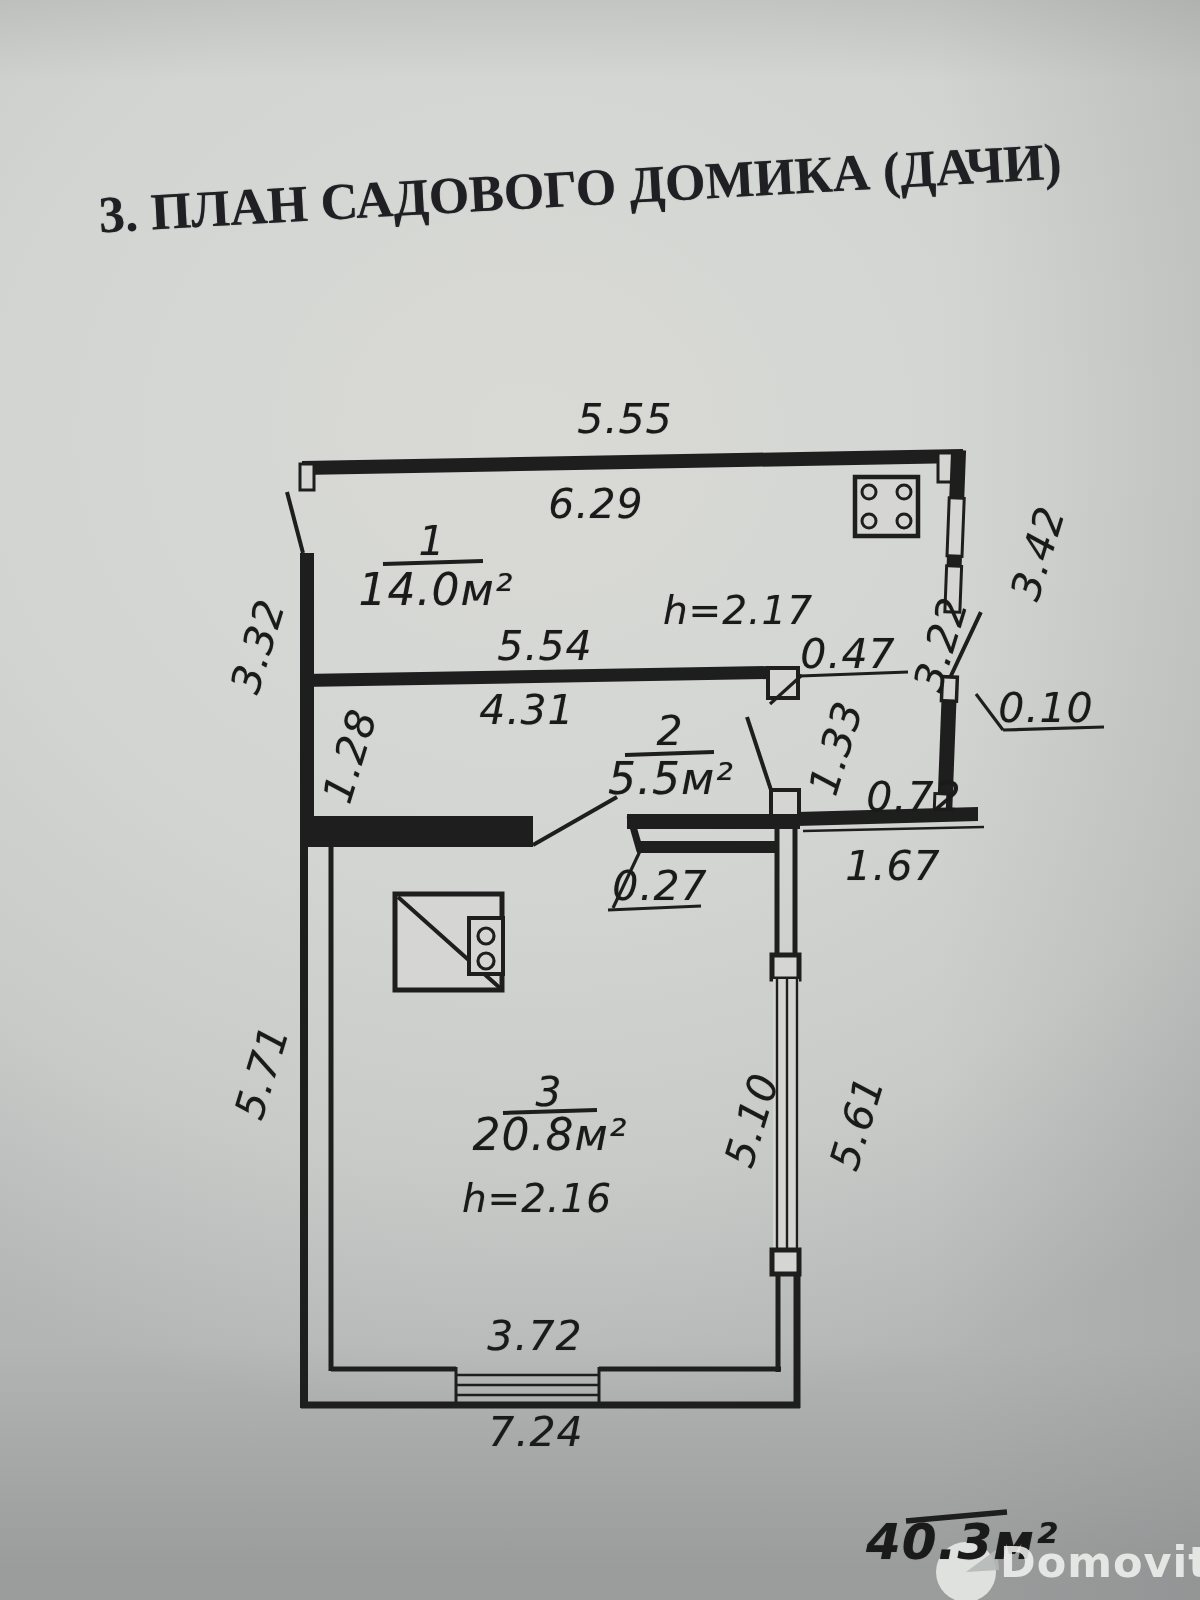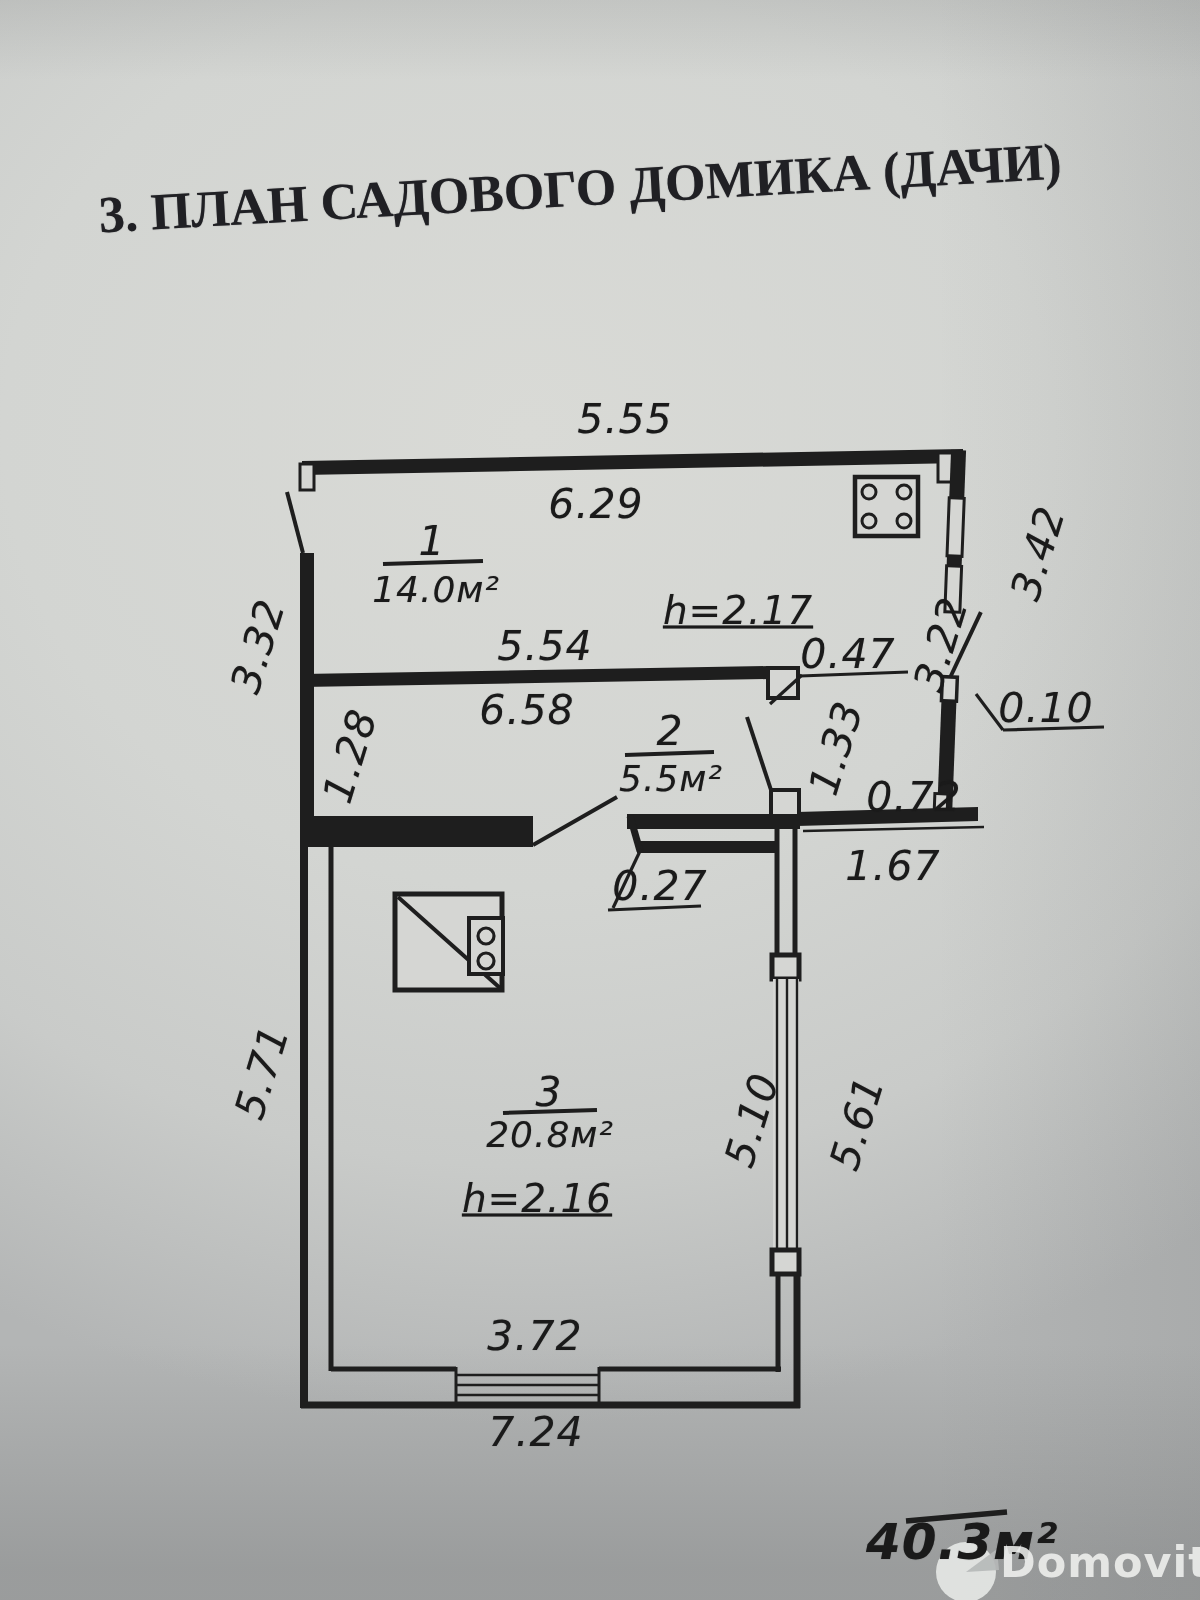--- a/index.html
+++ b/index.html
@@ -11,22 +11,22 @@
       radial-gradient(95% 62% at 44% 27%, #d9dad6 0%, #d3d5d2 46%, #c9cbc9 74%, #b3b5b5 100%);
     font-family:"DejaVu Sans",sans-serif;
   }
   svg.plan { position:absolute; left:0; top:0; filter:blur(.3px); }
   .lbl {
     position:absolute; font-family:"DejaVu Sans",sans-serif; font-style:italic;
     font-size:41px; color:#1a1a1a; transform:translate(-50%,-50%);
     white-space:nowrap; letter-spacing:1px; text-shadow:0 0 1px rgba(25,25,25,.4);
   }
   .lbl.rot { transform:translate(-50%,-50%) rotate(-73deg); }
-  .lbl.area { font-size:36px; }
-  .lbl.hgt { font-size:39px;text-decoration:underline; }
+  .lbl.area { font-size:44px; }
+  .lbl.hgt { font-size:39px; }
   .title {
     position:absolute; left:580px; top:188px; white-space:nowrap;
     transform:translate(-50%,-50%) rotate(-3.2deg);
     font-family:"Liberation Serif",serif; font-weight:700; font-size:52px;
     color:#202024; text-shadow:0 0 1px rgba(30,30,35,.5);
   }
   .total { font-size:50px; font-weight:700; }
   .wm {
     position:absolute; left:1000px; top:1562px; transform:translate(0,-50%);
     font-family:"DejaVu Sans",sans-serif; font-weight:700; font-style:normal;
@@ -144,21 +144,21 @@
     </g>
   </svg>
 
   <div class="lbl" style="left:625px;top:419px">5.55</div>
   <div class="lbl" style="left:596px;top:504px">6.29</div>
   <div class="lbl rot" style="left:1038px;top:553px">3.42</div>
   <div class="lbl rot" style="left:941px;top:644px">3.22</div>
   <div class="lbl rot" style="left:258px;top:646px">3.32</div>
   <div class="lbl rot" style="left:350px;top:756px">1.28</div>
   <div class="lbl" style="left:545px;top:646px">5.54</div>
-  <div class="lbl" style="left:527px;top:710px">6.58</div>
+  <div class="lbl" style="left:527px;top:710px">4.31</div>
   <div class="lbl" style="left:848px;top:654px">0.47</div>
   <div class="lbl" style="left:1046px;top:708px">0.10</div>
   <div class="lbl rot" style="left:836px;top:748px">1.33</div>
   <div class="lbl" style="left:914px;top:797px">0.72</div>
   <div class="lbl" style="left:893px;top:866px">1.67</div>
   <div class="lbl" style="left:660px;top:886px">0.27</div>
   <div class="lbl rot" style="left:262px;top:1072px">5.71</div>
   <div class="lbl rot" style="left:752px;top:1120px">5.10</div>
   <div class="lbl rot" style="left:857px;top:1123px">5.61</div>
   <div class="lbl" style="left:535px;top:1336px">3.72</div>

